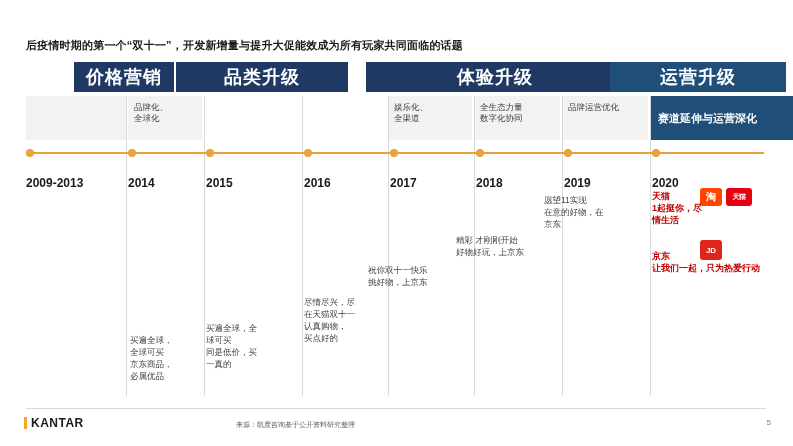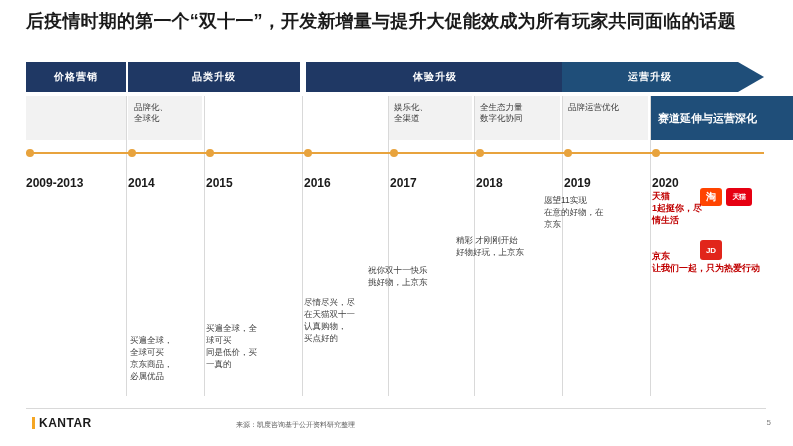--- a/index.html
+++ b/index.html
@@ -17,23 +17,23 @@
   .slide {
     position: relative;
     width: 793px;
     height: 446px;
     background: #ffffff;
   }
   
   .title {
     position: absolute;
     left: 26px;
-    top: 12px;
+    top: 36px;
     width: 740px;
-    font-size: 18px;
+    font-size: 11px;
     font-weight: bold;
     color: #1a1a1a;
     letter-spacing: 0.2px;
     line-height: 18px;
   }
   
   .band {
     position: absolute;
     left: 26px;
     top: 62px;
@@ -42,23 +42,24 @@
   }
   .band-seg {
     position: absolute;
     top: 0;
     height: 30px;
     background: #1f3864;
     color: #ffffff;
     display: flex;
     align-items: center;
     justify-content: center;
-    font-size: 10px;
+    font-size: 18px;
     font-weight: bold;
     letter-spacing: 1px;
+    margin-left: 48px;
   }
   .band-seg.alt {
     background: #1f4e79;
   }
   .band-arrow {
     position: absolute;
     top: 0;
     left: 712px;
     width: 0;
     height: 0;
@@ -189,21 +190,21 @@
   .footer-rule {
     position: absolute;
     left: 26px;
     top: 408px;
     width: 740px;
     height: 1px;
     background: #d9d9d9;
   }
   .kantar {
     position: absolute;
-    left: 32px;
+    left: 24px;
     top: 416px;
     font-size: 12px;
     font-weight: bold;
     color: #1a1a1a;
     letter-spacing: 0.5px;
   }
   .kantar .bar {
     display: inline-block;
     width: 3px;
     height: 12px;
@@ -233,21 +234,21 @@
 
   <div class="title">后疫情时期的第一个“双十一”，开发新增量与提升大促能效成为所有玩家共同面临的话题</div>
 
   <div class="band">
     <div class="band-seg" style="left:0px;width:100px;">
       <span>价格营销</span>
     </div>
     <div class="band-seg" style="left:102px;width:172px;">
       <span>品类升级</span>
     </div>
-    <div class="band-seg" style="left:280px;width:258px;font-family:Liberation Mono, monospace;">
+    <div class="band-seg" style="left:292px;width:258px;font-family:Liberation Mono, monospace;">
       <span>体验升级</span>
     </div>
     <div class="band-seg alt" style="left:536px;width:176px;">
       <span>运营升级</span>
     </div>
     <div class="band-arrow"></div>
   </div>
 
   <div class="subrow">
     <div class="sub-cell empty" style="left:0px;width:100px;"></div>

